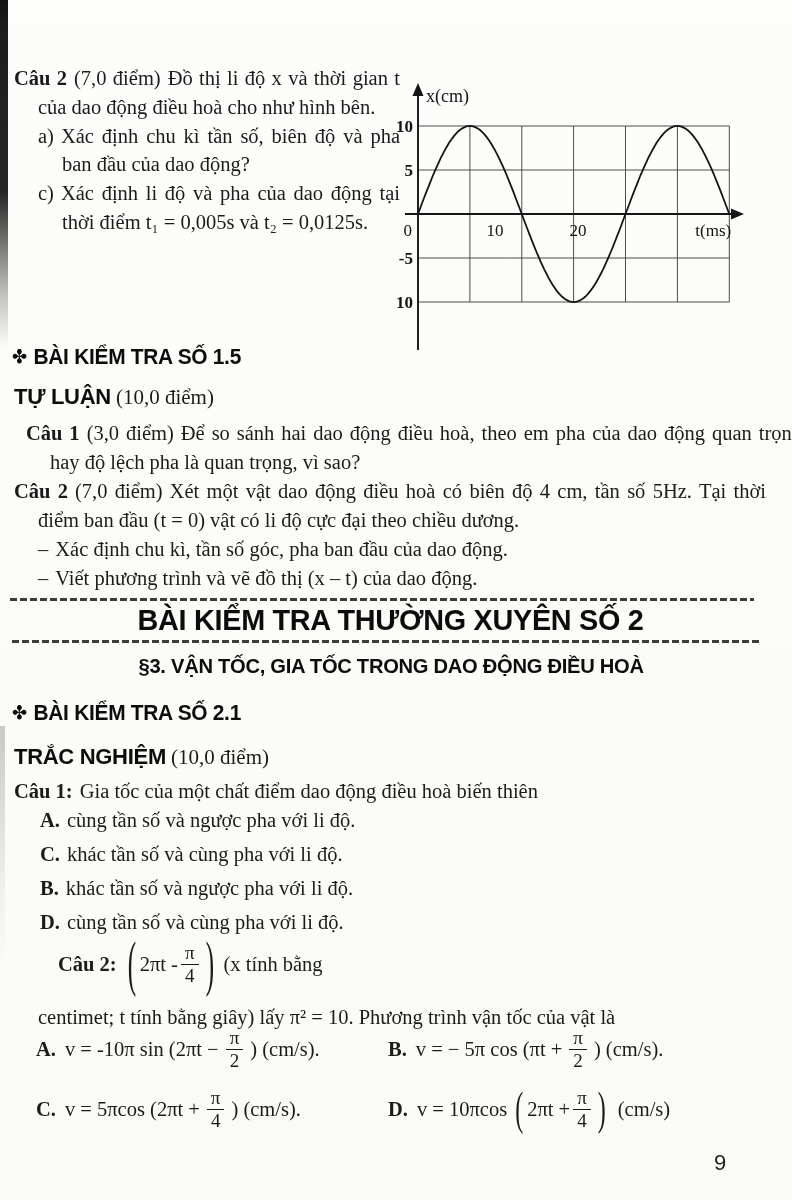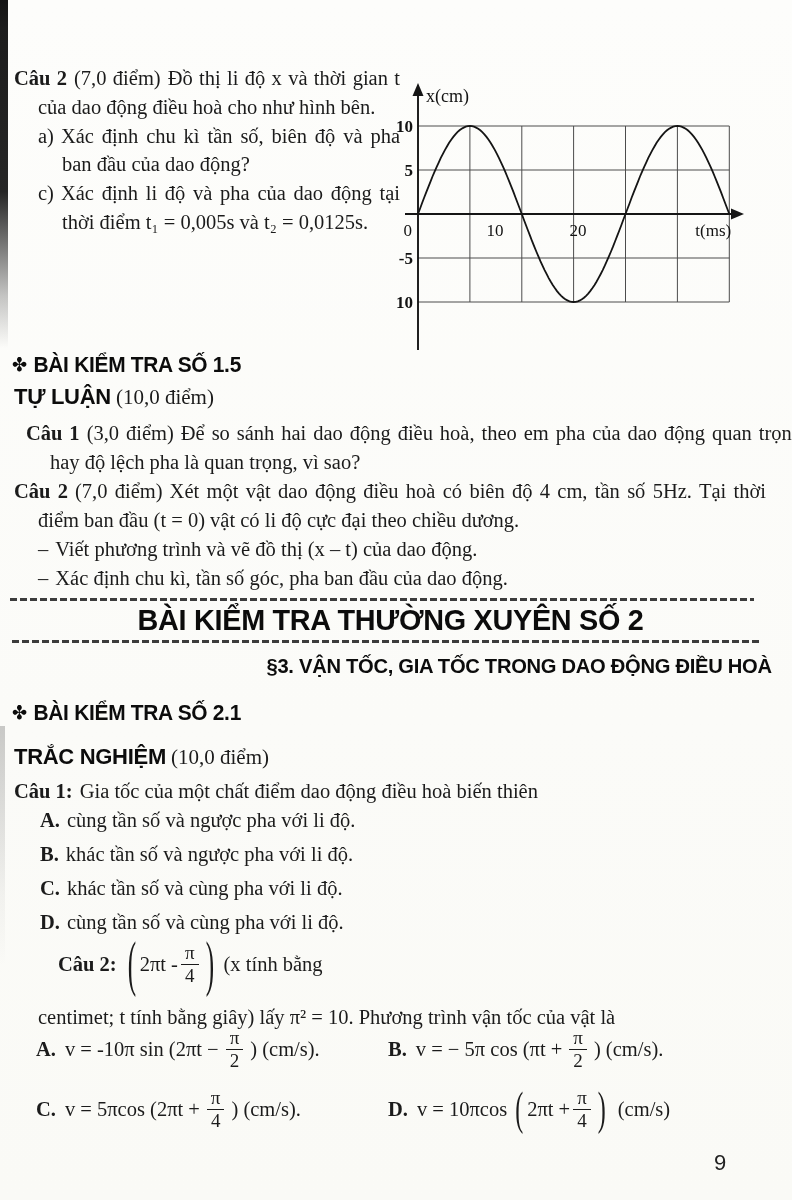--- a/index.html
+++ b/index.html
@@ -31,21 +31,21 @@
   .marker{margin-right:7px;}
   
   .graph{left:396px;top:82px;width:354px;height:280px;}
   
   .q-par{text-align:justify;line-height:29px;}
   .hang{padding-left:24px;text-indent:-24px;}
   .dashitem{padding-left:24px;}
   
   .dashline{height:3px;background:repeating-linear-gradient(90deg,#3c3c3c 0 7px,transparent 7px 10px);}
   .chaptitle{left:0;right:10px;text-align:center;font-size:23.5px;}
-  .subtitle{left:0;right:10px;text-align:right;font-size:21px;}
+  .subtitle{left:0;right:10px;text-align:center;font-size:21px;}
   
   .optline{line-height:29px;margin-bottom:5px;}
   .olabel{font-weight:bold;margin-right:7px;}
   
   .mathrow{display:flex;align-items:center;}
   .frac{display:inline-flex;flex-direction:column;align-items:center;line-height:1.12;font-size:0.93em;margin:0 3px;}
   .frac .num{padding:0 4px;border-bottom:1.6px solid #1b1b1b;}
   .tparen{display:inline-block;transform:scaleY(2.55) scaleX(1.05);font-size:24px;font-weight:400;margin:0 4px;color:#1b1b1b;}
   .tparen.sm{transform:scaleY(1.9) scaleX(1.0);}
   .ml6{margin-left:6px;} .ml4{margin-left:8px;}
@@ -89,54 +89,54 @@
         <text x="17" y="94" text-anchor="end" font-size="17" fill="#121212" font-family="&quot;Liberation Serif&quot;,&quot;DejaVu Serif&quot;,serif" font-weight="bold">5</text>
         <text x="17" y="182" text-anchor="end" font-size="17" fill="#121212" font-family="&quot;Liberation Serif&quot;,&quot;DejaVu Serif&quot;,serif" font-weight="bold">-5</text>
         <text x="17" y="226" text-anchor="end" font-size="17" fill="#121212" font-family="&quot;Liberation Serif&quot;,&quot;DejaVu Serif&quot;,serif" font-weight="bold">-10</text>
         <text x="16" y="154" text-anchor="end" font-size="17" fill="#121212" font-family="&quot;Liberation Serif&quot;,&quot;DejaVu Serif&quot;,serif">0</text>
         <text x="99" y="154" text-anchor="middle" font-size="17" fill="#121212" font-family="&quot;Liberation Serif&quot;,&quot;DejaVu Serif&quot;,serif">10</text>
         <text x="182" y="154" text-anchor="middle" font-size="17" fill="#121212" font-family="&quot;Liberation Serif&quot;,&quot;DejaVu Serif&quot;,serif">20</text>
         <text x="317.25" y="154" text-anchor="middle" font-size="17" fill="#121212" font-family="&quot;Liberation Serif&quot;,&quot;DejaVu Serif&quot;,serif">t(ms)</text>
       </svg>
   </div>
 
-  <div class="abs hsec" style="left:12px;top:352px;"><span class="cond"><span class="bullet">✤</span><span>BÀI KIỂM TRA SỐ 1.5</span></span></div>
+  <div class="abs hsec" style="left:12px;top:344px;"><span class="cond"><span class="bullet">✤</span><span>BÀI KIỂM TRA SỐ 1.5</span></span></div>
 
   <div class="abs" style="left:14px;top:384px;">
     <span class="hsec">TỰ LUẬN</span>
     <span style="font-size:21px;">(10,0 điểm)</span>
   </div>
 
   <div class="abs q-par hang" style="left:14px;top:419px;width:752px;margin-left:12px;"><span class="b ql">Câu 1</span><span class="ql">(3,0 điểm)</span><span>Để so sánh hai dao động điều hoà, theo em pha của dao động quan trọng hay độ lệch pha là quan trọng, vì sao?</span></div>
 
   <div class="abs" style="left:14px;top:477px;width:752px;">
     <p class="q-par hang" style="margin:0;"><span class="b ql">Câu 2</span><span class="ql">(7,0 điểm)</span><span>Xét một vật dao động điều hoà có biên độ 4 cm, tần số 5Hz. Tại thời điểm ban đầu (t = 0) vật có li độ cực đại theo chiều dương.</span></p>
+    <div class="q-par dashitem"><span class="marker">–</span><span>Xác định chu kì, tần số góc, pha ban đầu của dao động.</span></div>
     <div class="q-par dashitem"><span class="marker">–</span><span>Viết phương trình và vẽ đồ thị (x – t) của dao động.</span></div>
-    <div class="q-par dashitem"><span class="marker">–</span><span>Xác định chu kì, tần số góc, pha ban đầu của dao động.</span></div>
   </div>
 
   <div class="abs dashline" style="left:10px;width:744px;top:598px;"></div>
   <div class="abs chaptitle hsec" style="top:603px;font-size:30px;"><span class="condc">BÀI KIỂM TRA THƯỜNG XUYÊN SỐ 2</span></div>
   <div class="abs dashline" style="left:12px;width:748px;top:640px;"></div>
 
   <div class="abs subtitle hsec" style="top:654px;font-size:21px;"><span class="condc">§3. VẬN TỐC, GIA TỐC TRONG DAO ĐỘNG ĐIỀU HOÀ</span></div>
 
   <div class="abs hsec" style="left:12px;top:700px;"><span class="cond"><span class="bullet">✤</span><span>BÀI KIỂM TRA SỐ 2.1</span></span></div>
 
   <div class="abs" style="left:14px;top:744px;">
     <span class="hsec">TRẮC NGHIỆM</span>
     <span style="font-size:21px;">(10,0 điểm)</span>
   </div>
 
   <div class="abs q-par" style="left:14px;top:777px;width:752px;"><span class="b ql">Câu 1:</span><span>Gia tốc của một chất điểm dao động điều hoà biến thiên</span></div>
 
   <div class="abs" style="left:40px;top:806px;width:720px;">
     <div class="optline"><span class="olabel">A.</span><span>cùng tần số và ngược pha với li độ.</span></div>
+    <div class="optline"><span class="olabel">C.</span><span>khác tần số và cùng pha với li độ.</span></div>
     <div class="optline"><span class="olabel">B.</span><span>khác tần số và ngược pha với li độ.</span></div>
-    <div class="optline"><span class="olabel">C.</span><span>khác tần số và cùng pha với li độ.</span></div>
     <div class="optline"><span class="olabel">D.</span><span>cùng tần số và cùng pha với li độ.</span></div>
   </div>
 
   <div class="abs mathrow" style="left:26px;top:926px;height:76px;margin-left:32px;">
     <span class="olabel">Câu 2:</span>
     <span class="tparen">(</span>
     <span>2πt -</span>
     <span class="frac">
         <span class="num">π</span>
         <span class="den">4</span>

